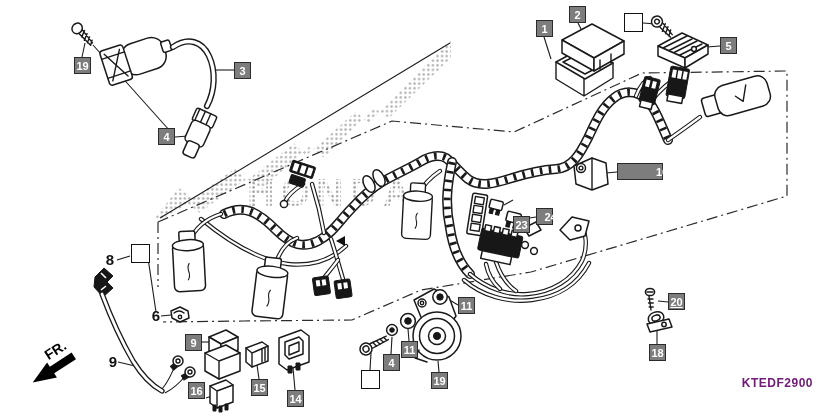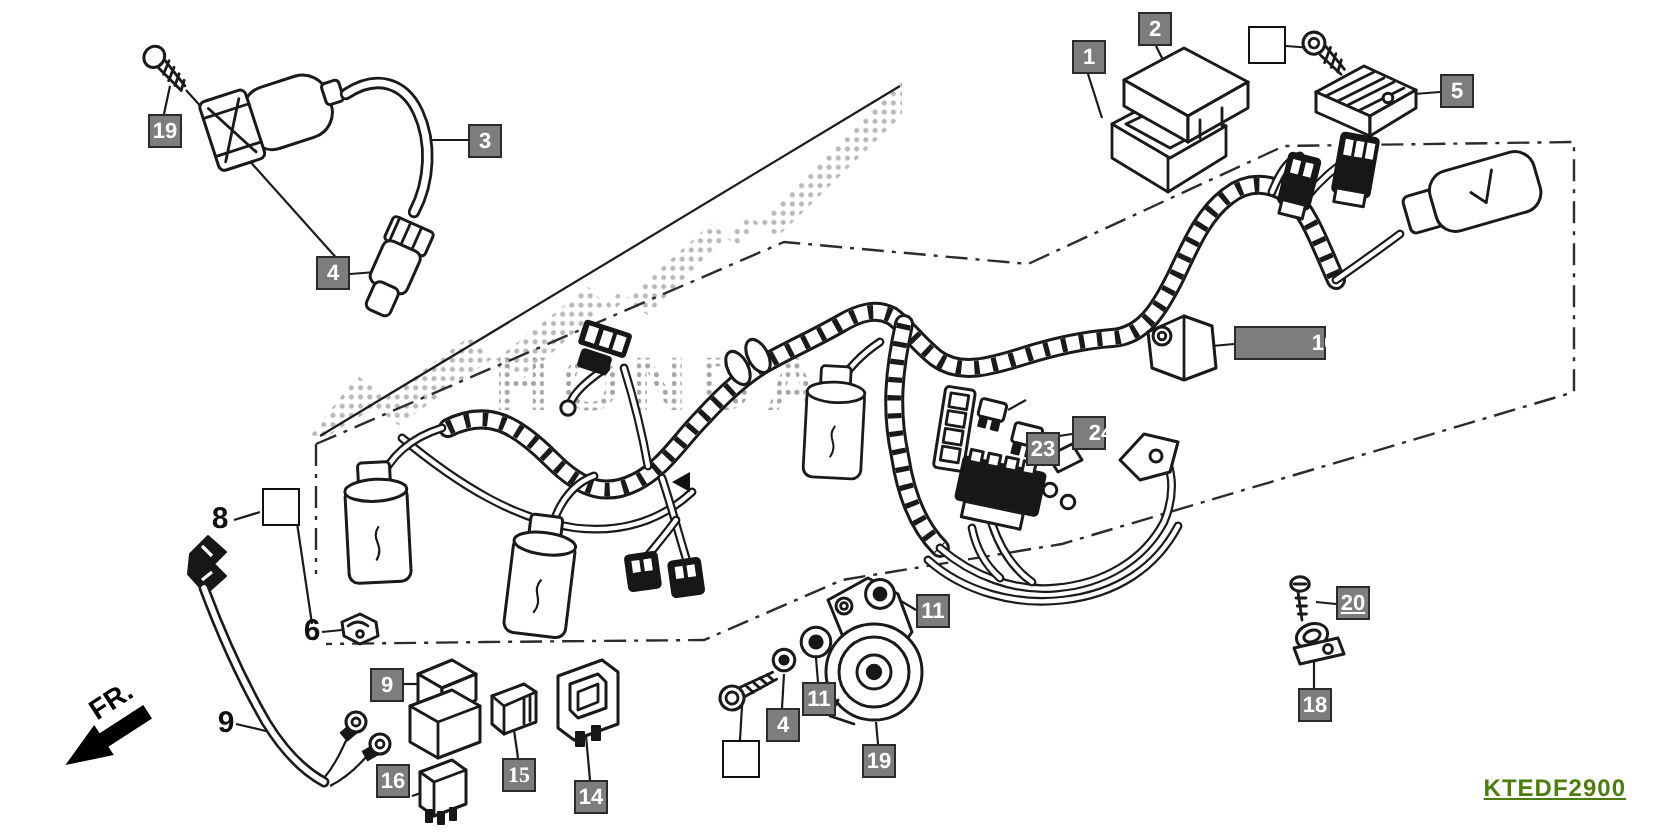--- a/index.html
+++ b/index.html
@@ -29,22 +29,22 @@
   .callout.plain{background:none;border:none;color:#101010;font:bold 15px "Liberation Sans",sans-serif;width:14px;height:16px;}
   
   #wing{position:absolute;left:155px;top:40px;width:296px;height:178px;opacity:.62;
     background-image:radial-gradient(circle,#8c8c8c 1.05px,rgba(0,0,0,0) 1.45px);
     background-size:4.6px 4.6px;
     clip-path:polygon(0% 100%,8% 83%,13% 89%,27% 72%,31% 79%,47% 58%,51% 65%,68% 40%,72% 47%,100% 0%,100% 10%,79% 44%,74% 38%,57% 66%,52% 60%,36% 84%,31% 78%,15% 97%,11% 92%,3% 100%);}
   #wm-text{position:absolute;left:247px;top:172px;font:bold 38px "Liberation Sans",sans-serif;
     letter-spacing:6px;color:transparent;opacity:.7;
     background-image:radial-gradient(circle,#7e7e7e 1.05px,rgba(0,0,0,0) 1.45px);
     background-size:4.4px 4.4px;-webkit-background-clip:text;background-clip:text;}
-  #part-code{position:absolute;right:27px;top:387px;font:bold 12px "Liberation Sans",sans-serif;
-    color:#4d7c0f;letter-spacing:.5px;text-decoration:underline;}
+  #part-code{position:absolute;right:27px;top:376px;font:bold 12px "Liberation Sans",sans-serif;
+    color:#701a75;letter-spacing:.5px;}
   #fr-label{position:absolute;left:44px;top:342px;font:bold 14px "Liberation Sans",sans-serif;
     color:#000;transform:rotate(-33deg);}
 </style>
 </head>
 <body>
 
 <div id="stage">
 
   <div id="wing"></div>
   <div id="wm-text">HONDA</div>
@@ -385,21 +385,21 @@
       <div class="callout filled" style="left: 569px; top: 6px;">2</div>
       <div class="callout filled" style="left: 234px; top: 62px;">3</div>
       <div class="callout filled" style="left: 158px; top: 128px;">4</div>
       <div class="callout filled" style="left: 720px; top: 37px;">5</div>
       <div class="callout filled" style="left: 617px; top: 163px; padding-left: 44px;">10</div>
       <div class="callout filled" style="left: 458px; top: 297px;">11</div>
       <div class="callout filled" style="left: 401px; top: 341px;">11</div>
       <div class="callout filled" style="left: 431px; top: 372px;">19</div>
       <div class="callout filled" style="left: 383px; top: 354px;">4</div>
       <div class="callout filled" style="left: 287px; top: 390px; text-align: center;">14</div>
-      <div class="callout filled" style="left: 251px; top: 379px; font-family: Liberation Serif, serif;">15</div>
+      <div class="callout filled" style="left: 251px; top: 379px;">15</div>
       <div class="callout filled" style="left: 188px; top: 382px;">16</div>
       <div class="callout filled" style="left: 185px; top: 334px;">9</div>
       <div class="callout filled" style="left: 649px; top: 344px;">18</div>
       <div class="callout filled" style="left: 74px; top: 57px;">19</div>
       <div class="callout filled" style="left: 668px; top: 293px; text-decoration: underline;">20</div>
       <div class="callout filled" style="left: 513px; top: 192px; margin-top: 24px;">23</div>
       <div class="callout filled" style="left: 536px; top: 208px; padding-left: 12px;">24</div>
       <div class="callout plain" style="left: 149px; top: 307px;">6</div>
       <div class="callout plain" style="left: 103px; top: 251px;">8</div>
       <div class="callout plain" style="left: 106px; top: 353px;">9</div>

